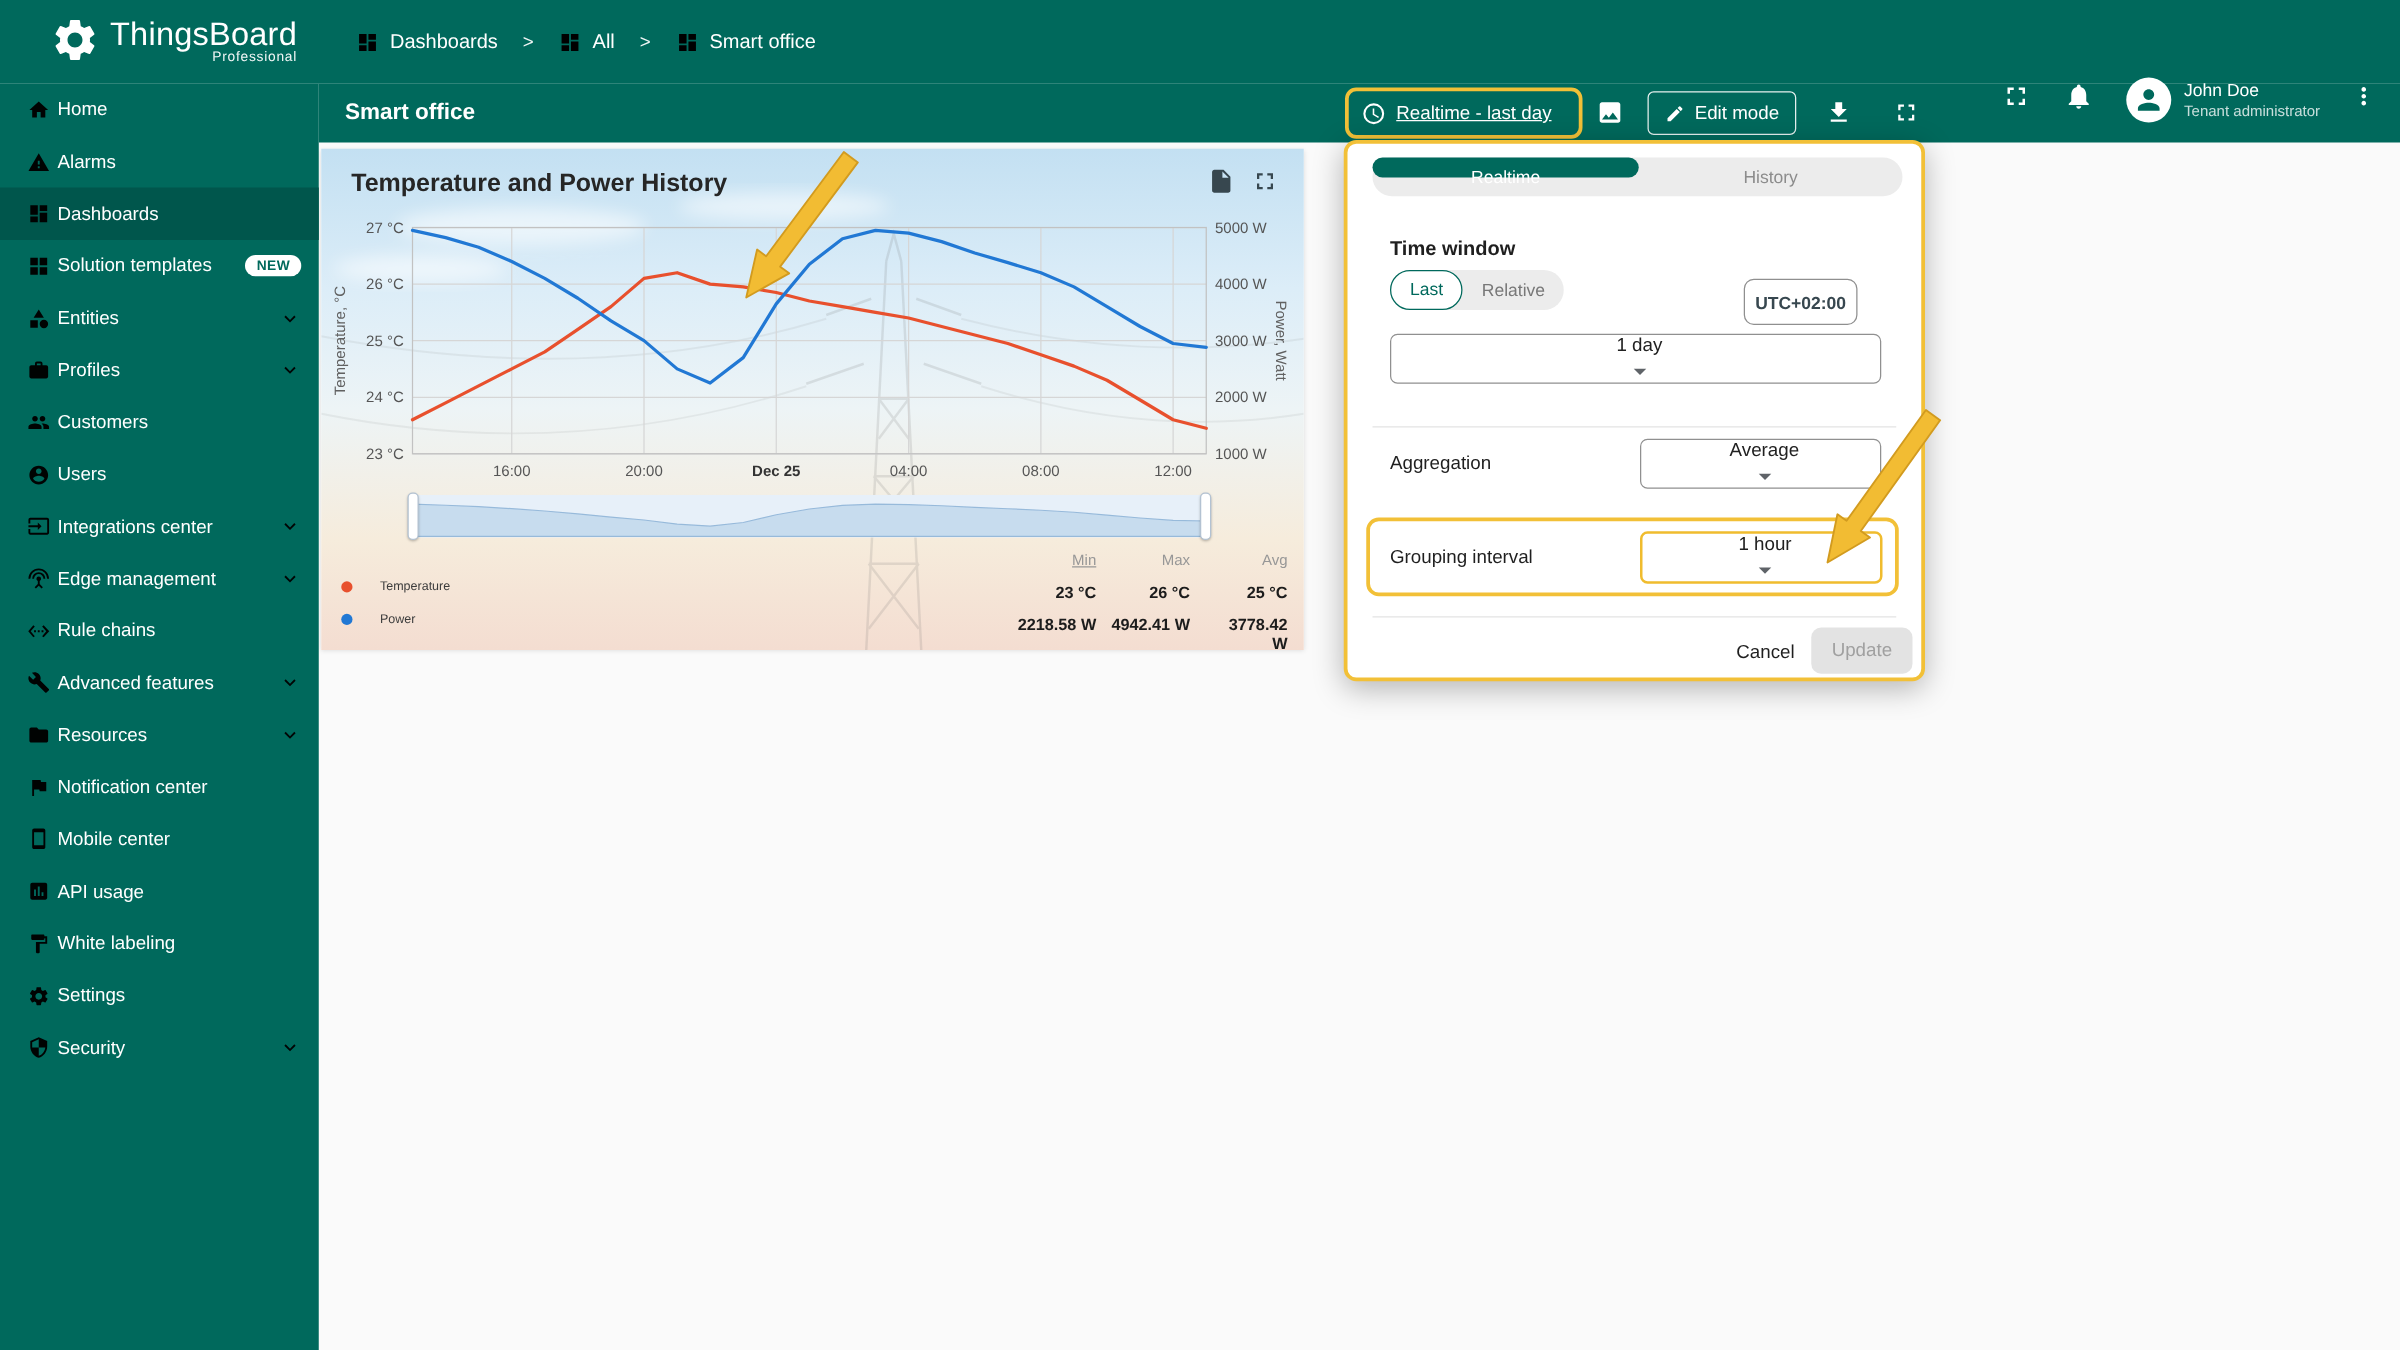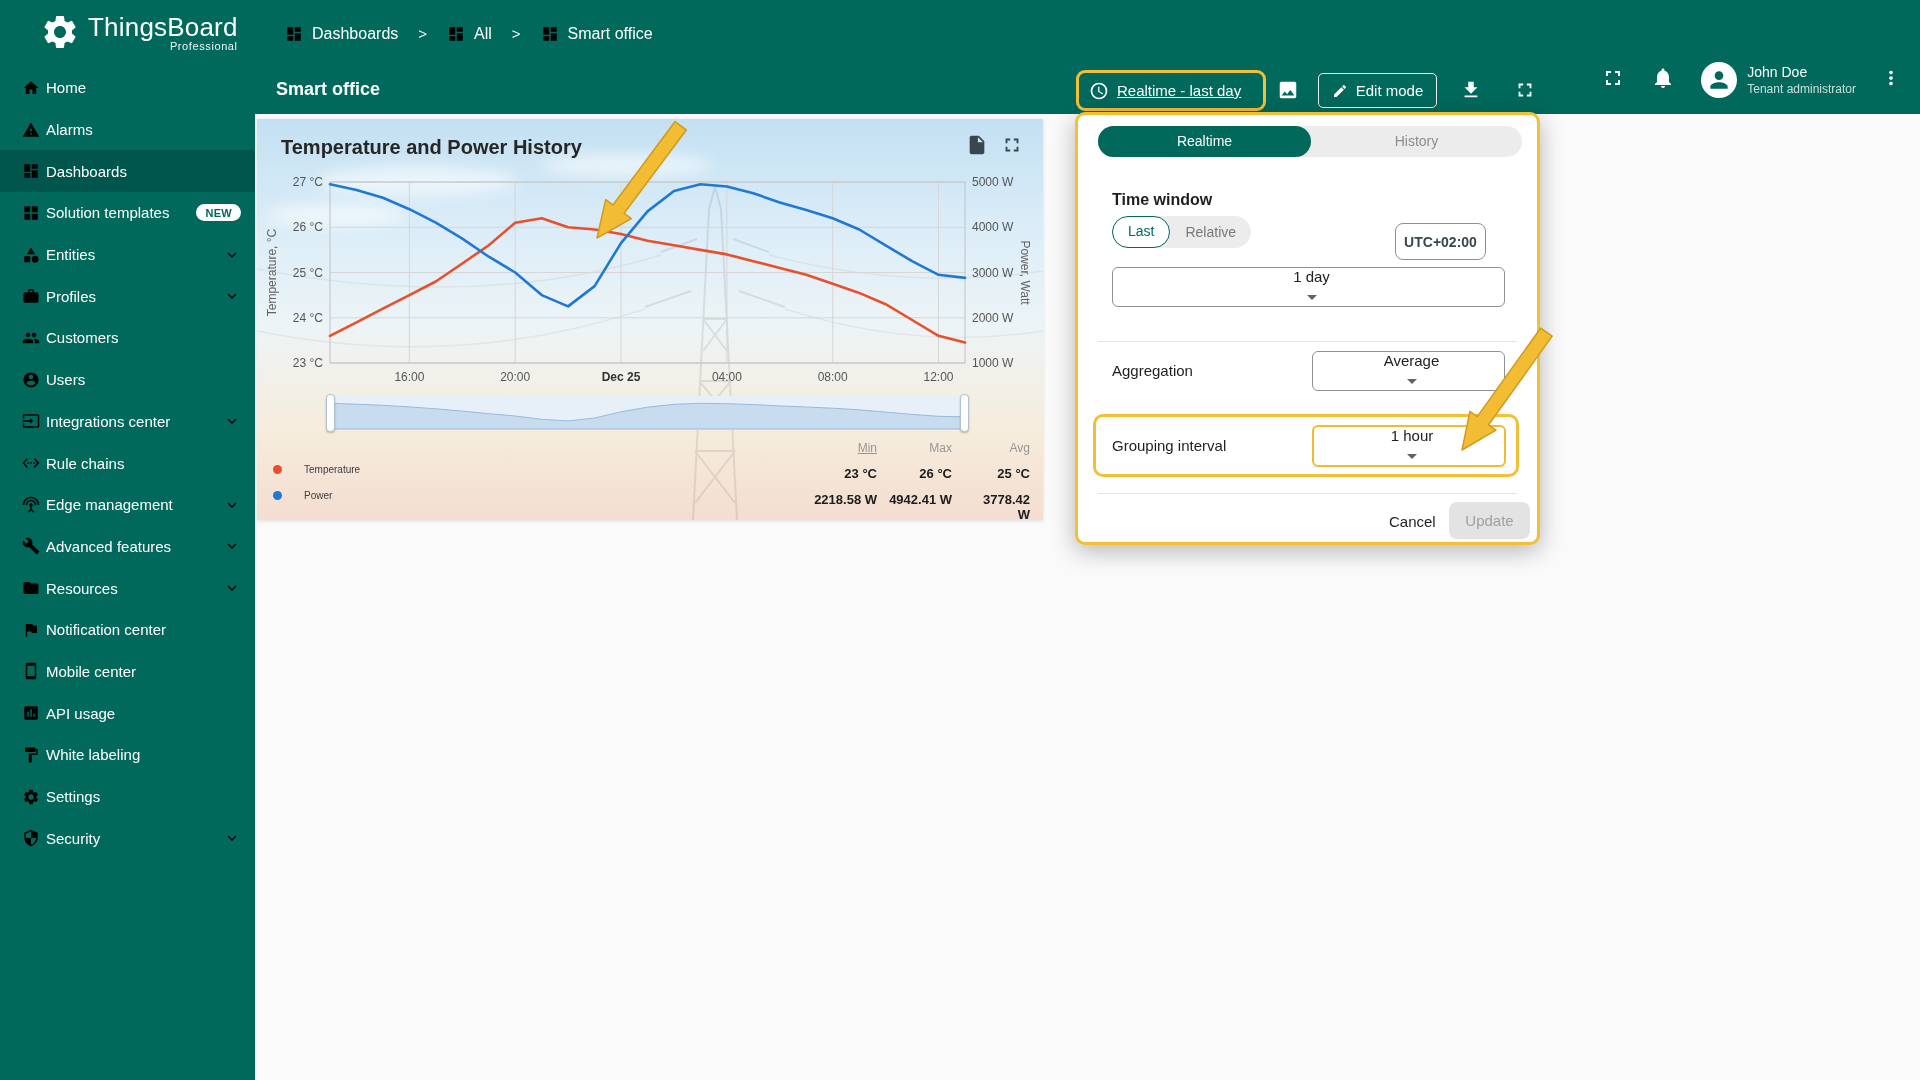--- a/index.html
+++ b/index.html
@@ -65,21 +65,21 @@
   .handle{ position:absolute; top:-2px; width:9px; height:38px; background:#fff; border:1px solid #b3c2d2; border-radius:4px; box-shadow:0 1px 2px rgba(0,0,0,.25); }
   .w-stats{ position:absolute; left:0; top:320px; width:786px; height:80px; z-index:3; }
   .st-h{ position:absolute; width:90px; text-align:right; font-size:12px; color:#979797; }
   .st-v{ position:absolute; width:95px; text-align:right; font-size:13px; font-weight:700; color:#1c1c1c; }
   .lg-row{ position:absolute; left:16px; display:flex; align-items:center; gap:22px; font-size:10px; color:#3d3d3d;text-align:right; }
   .lg-dot{ width:9px; height:9px; border-radius:50%; display:inline-block; }
 
   
   .popup{ position:absolute; left:1075px; top:112px; width:465px; height:433px; background:#fff; border:3px solid #f2c037; border-radius:10px; box-shadow:0 6px 24px rgba(0,0,0,.28); z-index:20; }
   .pp-tabs{ position:absolute; left:20px; top:11px; width:424px; height:31px; background:#ececec; border-radius:16px; }
-  .pp-tab{ position:absolute; top:0; height:31px; line-height:31px; text-align:center; font-size:14px; cursor:pointer; }
+  .pp-tab{ position:absolute; top:0; height:16px; line-height:31px; text-align:center; font-size:14px; cursor:pointer; }
   .pp-tab.active{ left:0; width:213px; background:#00695c; color:#fff; border-radius:16px; font-weight:500; }
   .pp-tab.inactive{ left:213px; width:211px; color:#8c8c8c; }
   .pp-heading{ position:absolute; left:34px; top:76px; font-size:16px; font-weight:700; color:#1f1f1f; }
   .pp-modes{ position:absolute; left:34px; top:101px; height:32px; display:inline-flex; align-items:center; background:#ececec; border-radius:16px; }
   .pp-mode{ padding:0 15px; font-size:14px; height:32px; line-height:32px; color:#787878; cursor:pointer; }
   .pp-mode.selected{ background:#fff; border:1.5px solid #00695c; color:#00695c; border-radius:16px; line-height:29px; font-weight:500; }
   .pp-tz{ position:absolute; left:317px; top:108px; width:91px; height:37px; border:1.5px solid #8f8f8f; border-radius:8px; display:flex; align-items:center; justify-content:center; font-size:14px; font-weight:600; color:#37474f; cursor:pointer; }
   .pp-select{ position:absolute; background:#fff; border:1px solid #909090; border-radius:6px; display:flex; align-items:center; justify-content:space-between; padding:0 8px 0 14px; font-size:15px; color:#212121; cursor:pointer;flex-direction:column; }
   .pp-select .dd{ color:#5f6368; }
   .sel-window{ left:34px; top:152px; width:393px; height:40px; }
@@ -215,32 +215,32 @@
       <span class="sb-ico i18" style="display:inline-block"><svg viewBox="0 0 24 24">
           <path d="M21 3H3c-1.1 0-2 .9-2 2v4h2V5h18v14H3v-4H1v4c0 1.1.9 2 2 2h18c1.1 0 2-.9 2-2V5c0-1.1-.9-2-2-2zM11 16l4-4-4-4v3H1v2h10v3z"></path>
         </svg></span>
       <span class="sb-lbl">Integrations center</span>
       <span class="sb-chevron i18" style="display:inline-block"><svg viewBox="0 0 24 24">
           <path d="M7.4 8.6L12 13.2l4.6-4.6L18 10l-6 6-6-6z"></path>
         </svg></span>
     </div>
     <div class="sb-item">
       <span class="sb-ico i18" style="display:inline-block"><svg viewBox="0 0 24 24">
+          <path d="M12 5a7 7 0 0 0-7 7h2a5 5 0 0 1 10 0h2a7 7 0 0 0-7-7zm0 4.5A2.5 2.5 0 0 0 9.5 12c0 1.02.62 1.9 1.5 2.29v3.31L7.6 21 9 22.4l3-3 3 3 1.4-1.4-3.4-3.4v-3.31c.88-.39 1.5-1.27 1.5-2.29A2.5 2.5 0 0 0 12 9.5zM12 1C5.93 1 1 5.93 1 12h2a9 9 0 0 1 18 0h2c0-6.07-4.93-11-11-11z"></path>
+        </svg></span>
+      <span class="sb-lbl">Edge management</span>
+      <span class="sb-chevron i18" style="display:inline-block"><svg viewBox="0 0 24 24">
+          <path d="M7.4 8.6L12 13.2l4.6-4.6L18 10l-6 6-6-6z"></path>
+        </svg></span>
+    </div>
+    <div class="sb-item">
+      <span class="sb-ico i18" style="display:inline-block"><svg viewBox="0 0 24 24">
           <path d="M7.8 6.8L6.2 5.5.8 12l5.4 6.5 1.6-1.3L3.4 12l4.4-5.2zM7 13h2v-2H7v2zm4 0h2v-2h-2v2zm4 0h2v-2h-2v2zm2.2-7.5l-1.6 1.3 4.4 5.2-4.4 5.2 1.6 1.3L23.2 12l-6-6.5z"></path>
         </svg></span>
       <span class="sb-lbl">Rule chains</span>
-    </div>
-    <div class="sb-item">
-      <span class="sb-ico i18" style="display:inline-block"><svg viewBox="0 0 24 24">
-          <path d="M12 5a7 7 0 0 0-7 7h2a5 5 0 0 1 10 0h2a7 7 0 0 0-7-7zm0 4.5A2.5 2.5 0 0 0 9.5 12c0 1.02.62 1.9 1.5 2.29v3.31L7.6 21 9 22.4l3-3 3 3 1.4-1.4-3.4-3.4v-3.31c.88-.39 1.5-1.27 1.5-2.29A2.5 2.5 0 0 0 12 9.5zM12 1C5.93 1 1 5.93 1 12h2a9 9 0 0 1 18 0h2c0-6.07-4.93-11-11-11z"></path>
-        </svg></span>
-      <span class="sb-lbl">Edge management</span>
-      <span class="sb-chevron i18" style="display:inline-block"><svg viewBox="0 0 24 24">
-          <path d="M7.4 8.6L12 13.2l4.6-4.6L18 10l-6 6-6-6z"></path>
-        </svg></span>
     </div>
     <div class="sb-item">
       <span class="sb-ico i18" style="display:inline-block"><svg viewBox="0 0 24 24">
           <path d="M22.7 19l-9.1-9.1c.9-2.3.4-5-1.5-6.9-2-2-5-2.4-7.4-1.3L9 6 6 9 1.6 4.7C.4 7.1.9 10.1 2.9 12.1c1.9 1.9 4.6 2.4 6.9 1.5l9.1 9.1c.4.4 1 .4 1.4 0l2.3-2.3c.5-.4.5-1.1.1-1.4z"></path>
         </svg></span>
       <span class="sb-lbl">Advanced features</span>
       <span class="sb-chevron i18" style="display:inline-block"><svg viewBox="0 0 24 24">
           <path d="M7.4 8.6L12 13.2l4.6-4.6L18 10l-6 6-6-6z"></path>
         </svg></span>
     </div>

